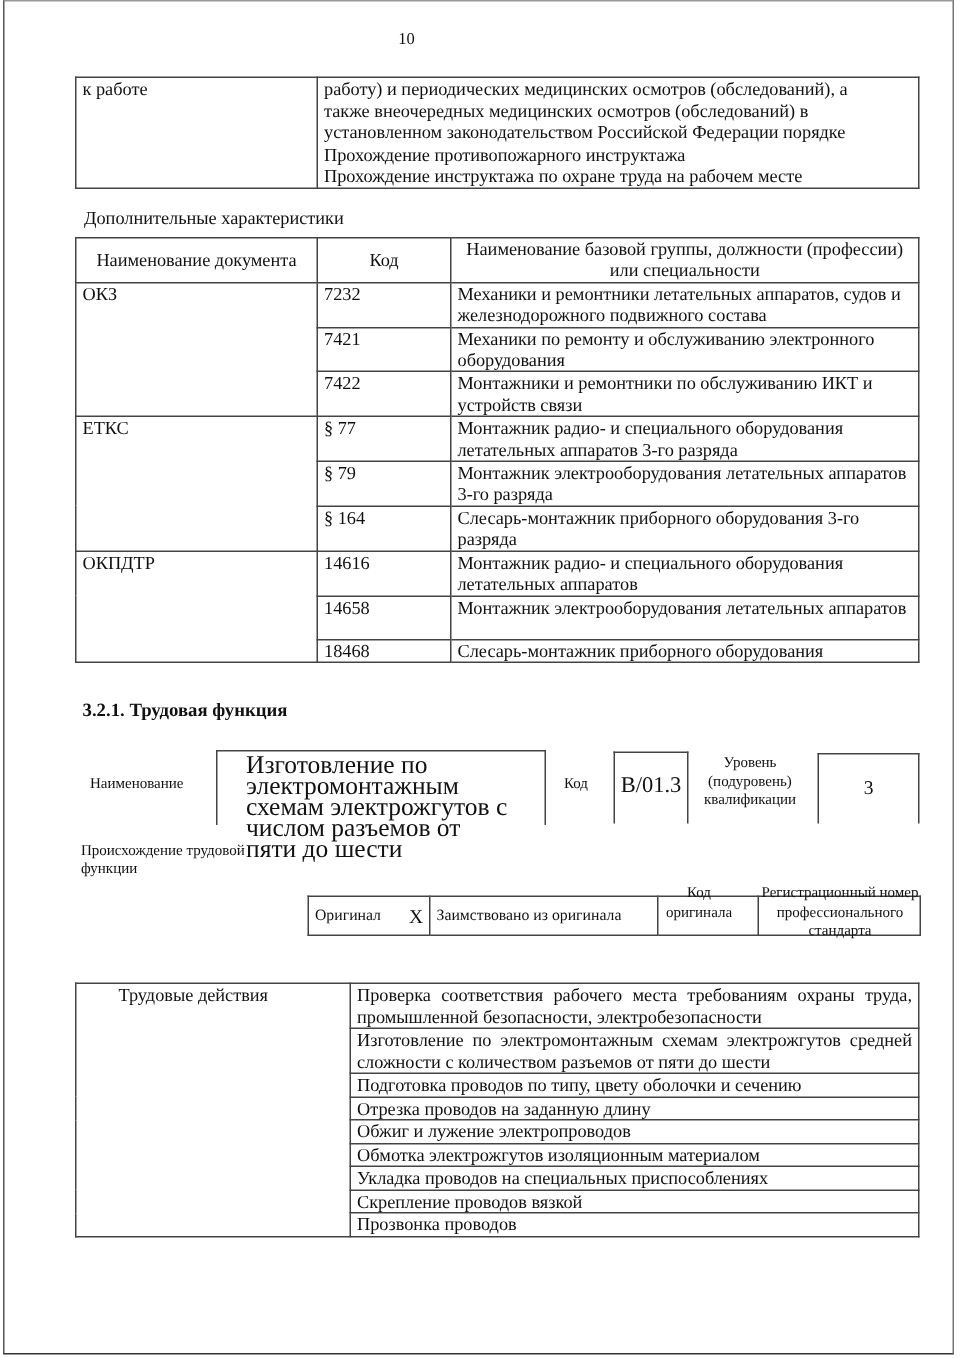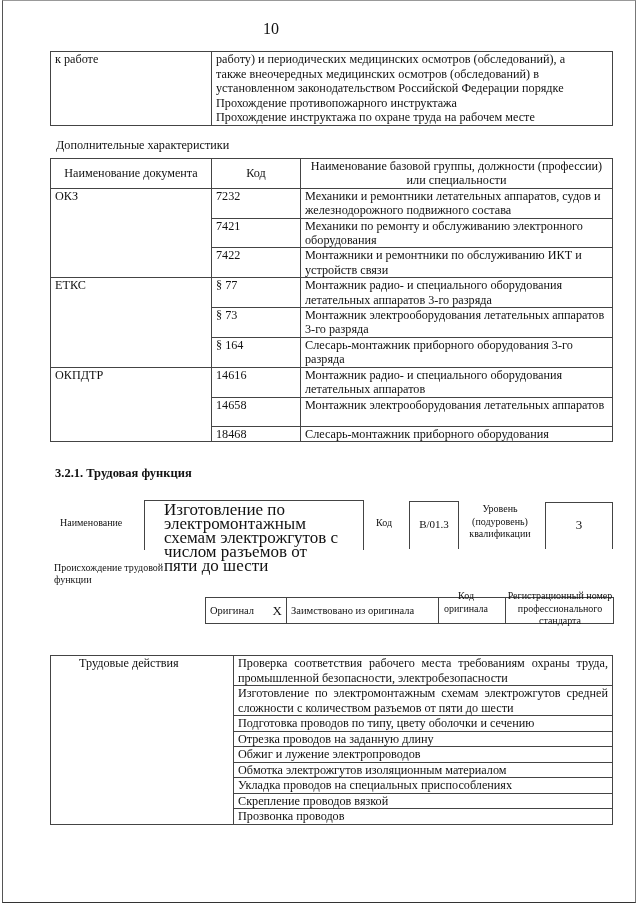--- a/index.html
+++ b/index.html
@@ -9,21 +9,21 @@
       color: #111;
     }
     .page-frame {
       position: absolute; left: 2px; top: 0; width: 634px; height: 903px;
       border-left: 1px solid #555; border-right: 1px solid #777;
       border-top: 1px solid #999; border-bottom: 1px solid #333;
       box-sizing: border-box;
     }
     .page-number {
       position: absolute; top: 20px; left: 0; width: 542px; text-align: center;
-      font-size: 16px;
+      font-size: 11px;
     }
     table { border-collapse: collapse; }
     td, th { border: 1px solid #444; vertical-align: top; padding: 0 4px; font-weight: normal; }
 
     
     .t-top { position: absolute; left: 50px; top: 51px; width: 563px; font-size: 12.2px; line-height: 14.5px; }
     .t-top td.c1 { width: 152px; }
 
     .section-caption { position: absolute; left: 56px; top: 138px; font-size: 12.2px; }
 
@@ -35,21 +35,21 @@
     .t-add td { height: 28px; }
     .t-add td.last { height: 14px; }
 
     .tf-title { position: absolute; left: 55px; top: 466px; font-size: 12.5px; font-weight: bold; }
 
     
     .f-label { position: absolute; font-size: 10px; }
     .box { position: absolute; border: 1px solid #444; box-sizing: border-box; }
     .fname-box { left: 144px; top: 500px; width: 220px; height: 50px; border-bottom: none; font-size: 17px; line-height: 14px; padding: 2px 19px; }
     .kod-label { left: 376px; top: 517px; }
-    .kod-box { left: 409px; top: 501px; width: 50px; height: 48px; border-bottom: none; font-size: 11px; text-align: center; line-height: 44px; }
+    .kod-box { left: 409px; top: 501px; width: 50px; height: 48px; border-bottom: none; font-size: 15px; text-align: center; line-height: 44px; }
     .level-label { left: 460px; top: 503px; width: 80px; text-align: center; line-height: 12.5px; }
     .level-box { left: 545px; top: 502px; width: 68px; height: 47px; border-bottom: none; font-size: 13px; text-align: center; line-height: 44px; }
 
     .origin-label { left: 54px; top: 562px; width: 140px; line-height: 12px; }
     .origin-table { position: absolute; left: 205px; top: 561px; width: 409px; height: 27px; font-size: 10.5px; margin-top: 36px; }
     .origin-table td { vertical-align: middle; padding: 0 4px; height: 25px; }
     .origin-table .o1 { width: 52px; border-right: none; }
     .origin-table .o2 { width: 12px; font-size: 13px; border-left: none; text-align: right; }
     .origin-table .o3 { width: 143px; }
     .origin-table .o4 { width: 58px; }
@@ -107,21 +107,21 @@
     <td>7422</td>
     <td>Монтажники и ремонтники по обслуживанию ИКТ и устройств связи</td>
   </tr>
 
   <tr>
     <td rowspan="3">ЕТКС</td>
     <td>§ 77</td>
     <td>Монтажник радио- и специального оборудования летательных аппаратов 3-го разряда</td>
   </tr>
   <tr>
-    <td>§ 73</td>
+    <td>§ 79</td>
     <td>Монтажник электрооборудования летательных аппаратов 3-го разряда</td>
   </tr>
   <tr>
     <td>§ 164</td>
     <td>Слесарь-монтажник приборного оборудования 3-го разряда</td>
   </tr>
 
   <tr>
     <td rowspan="3">ОКПДТР</td>
     <td>14616</td>

